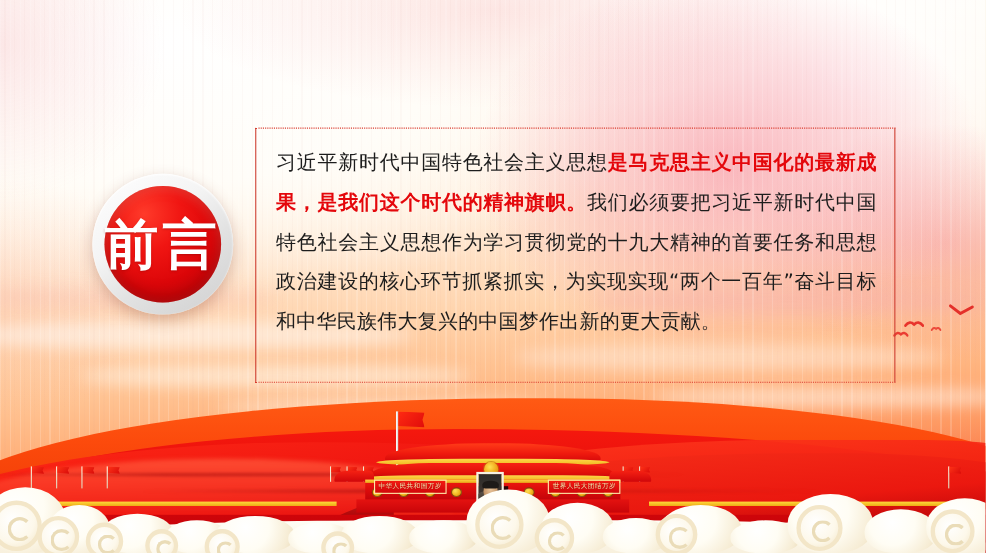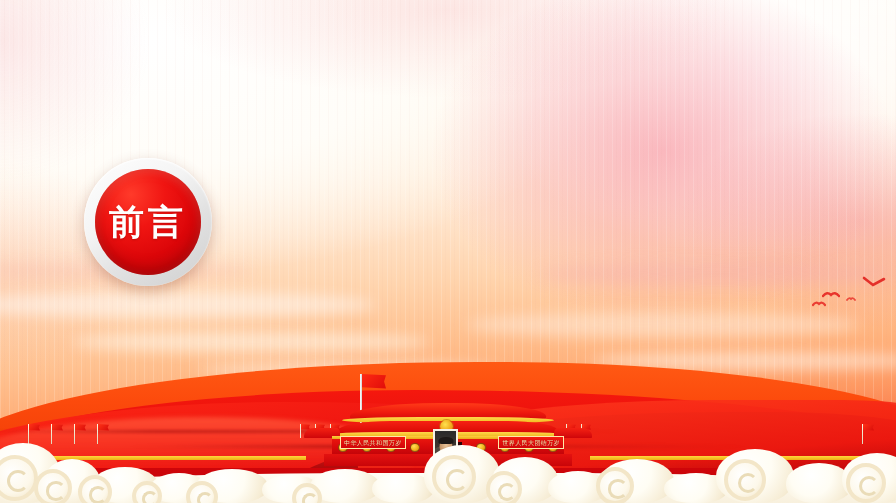--- a/index.html
+++ b/index.html
@@ -313,21 +313,21 @@
     width:106px; height:106px;
     border-radius:50%;
     background:
       radial-gradient(circle at 34% 24%, #ff3a2a 0%, #f01512 32%, #dc0609 62%, #b60207 100%);
     box-shadow:inset 0 -6px 14px rgba(120,0,4,0.45),
                inset 0 3px 10px rgba(255,140,120,0.35);
     display:flex; align-items:center; justify-content:center;
   }
   #badge-text {
     color:#ffffff;
-    font-size:35px;
+    font-size:49px;
     font-weight:bold;
     letter-spacing:4px;
     line-height:1;
     white-space:nowrap;
     font-family:"DejaVu Sans","Liberation Sans",sans-serif;
     text-shadow:0 1px 2px rgba(120,0,0,0.35);
   }
 
   
   #quote-box {
@@ -513,20 +513,23 @@
     <svg width="10" height="5" viewBox="0 0 10 5">
         <path d="M1 4 Q3 1 5 3 Q7 1 9 4" fill="none" stroke="#ec4a3c" stroke-width="1.8" stroke-linecap="round"></path>
       </svg>
   </div>
   <div class="bird" style="left:862px;top:276px;">
     <svg width="24" height="12" viewBox="0 0 24 12">
         <path d="M2 2 L11 9 L22 3" fill="none" stroke="#e4302a" stroke-width="2.6" stroke-linecap="round"></path>
       </svg>
   </div>
 
+  <div id="quote-box">
+    <div id="quote-text"><span>习近平新时代中国特色社会主义思想</span><span class="hl">是马克思主义中国化的最新成果，是我们这个时代的精神旗帜。</span><span>我们必须要把习近平新时代中国特色社会主义思想作为学习贯彻党的十九大精神的首要任务和思想政治建设的核心环节抓紧抓实，为实现实现“两个一百年”奋斗目标和中华民族伟大复兴的中国梦作出新的更大贡献。</span></div>
+  </div>
 
   <div id="badge">
     <div class="badge-ring"></div>
     <div class="badge-core">
       <span id="badge-text">前言</span>
     </div>
   </div>
 
 </div>
 

